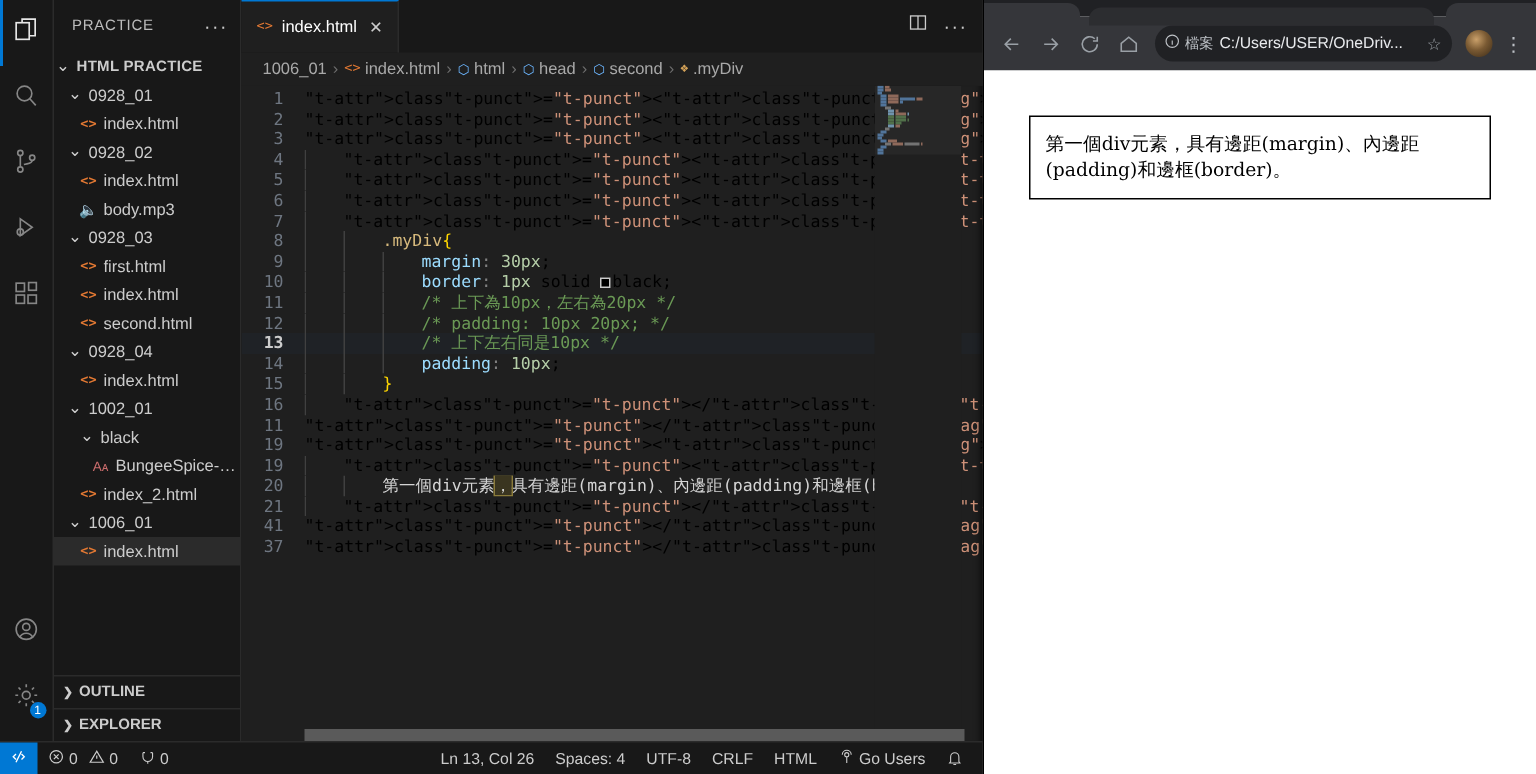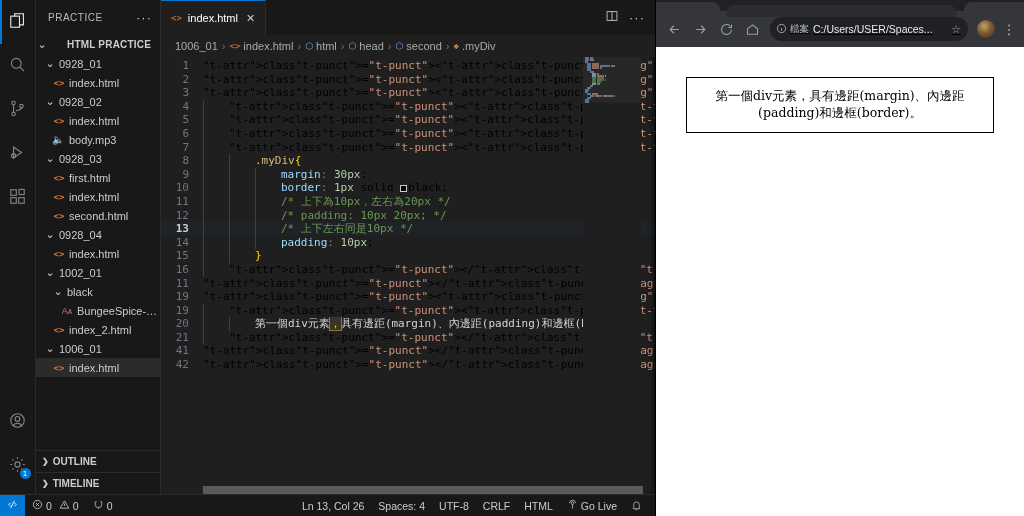--- a/index.html
+++ b/index.html
@@ -201,21 +201,21 @@
     height: 36px; background: #35363a; display: flex; align-items: center;
     padding: 0 6px; gap: 2px;
   }
   .ch-btn {
     width: 24px; height: 24px; display: flex; align-items: center; justify-content: center;
     color: #9aa0a6; border-radius: 12px; flex: none;
   }
   .omnibox {
     flex: 1; height: 24px; background: #202124; border-radius: 12px;
     display: flex; align-items: center; padding: 0 4px 0 6px; gap: 4px;
-    margin: 0 4px; min-width: 0; text-decoration: underline;
+    margin: 0 4px; min-width: 0;
   }
   .omni-chip {
     display: flex; align-items: center; gap: 3px;
     color: #bdc1c6; font-size: 9.5px; flex: none;
   }
   .omni-url {
     flex: 1; color: #e8eaed; font-size: 10.5px; white-space: nowrap;
     overflow: hidden; text-overflow: ellipsis; min-width: 0;
   }
   .omni-star { color: #9aa0a6; font-size: 11px; flex: none; padding: 0 3px; }
@@ -236,21 +236,21 @@
   .bm-divider { width: 1px; height: 14px; background: #5f6368; margin: 0 4px; }
   .bm-ico-office { width: 12px; height: 12px; background: #1a5fb4; color:#fff; font-size:7px; display:flex; align-items:center; justify-content:center; border-radius:2px; }
 
   .ch-page {
     flex: 1; background: #ffffff; overflow: hidden; position: relative;
   }
   .rendered-div {
     margin: 30px; padding: 10px;
     border: 1px solid #000; line-height: 1.35;
     font-family: "DejaVu Serif", "Liberation Serif", serif;
-    font-size: 12.5px; color: #000; text-align: center;
+    font-size: 12.5px; color: #000;
   }
 </style>
 </head>
 <body>
 
 <div id="root">
 
   <div id="vscode">
     <div id="vscode-body">
 
@@ -325,21 +325,21 @@
 
       <div class="sidebar">
         <div class="sidebar-title">
           <span>PRACTICE</span>
           <span class="dots">···</span>
         </div>
         <div class="tree" id="tree">
             <div class="row root">
               <span style="width: 0px; flex: 0 0 auto;"></span>
               <span class="chev" style="font-size: 11px; line-height: 7px;">⌄</span>
-              <span class="lbl" style="margin-left: 19px;">HTML PRACTICE</span>
+              <span class="lbl" style="margin-left: 3px;">HTML PRACTICE</span>
             </div>
             <div class="row">
               <span style="width: 8px; flex: 0 0 auto;"></span>
               <span class="chev" style="font-size: 11px; line-height: 7px;">⌄</span>
               <span class="lbl" style="margin-left: 3px;">0928_01</span>
             </div>
             <div class="row">
               <span style="width: 16px; flex: 0 0 auto;"></span>
               <span class="ficon html">&lt;&gt;</span>
               <span class="lbl" style="margin-left: 3px;">index.html</span>
@@ -420,21 +420,21 @@
               <span class="lbl" style="margin-left: 3px;">index.html</span>
             </div>
           </div>
         <div class="sidebar-foot">
           <div class="panel-head">
             <span class="chev">❯</span>
             <span>OUTLINE</span>
           </div>
           <div class="panel-head">
             <span class="chev">❯</span>
-            <span>TIMELINE</span>
+            <span>EXPLORER</span>
           </div>
         </div>
       </div>
 
       <div class="editor">
         <div class="tabs">
           <div class="tab">
             <span class="ficon">&lt;&gt;</span>
             <span>index.html</span>
             <span class="close">✕</span>
@@ -498,21 +498,21 @@
               <div class="cl cur"><span class="ln">13</span><span class="ctext"><span class="ind-guide" style="display:inline-block;width:26px;height:13.6px;vertical-align:top;"></span><span class="ind-guide" style="display:inline-block;width:26px;height:13.6px;vertical-align:top;"></span><span class="ind-guide" style="display:inline-block;width:26px;height:13.6px;vertical-align:top;"></span><span class="t-comment">/* 上下左右同是10px */</span></span></div>
               <div class="cl"><span class="ln">14</span><span class="ctext"><span class="ind-guide" style="display:inline-block;width:26px;height:13.6px;vertical-align:top;"></span><span class="ind-guide" style="display:inline-block;width:26px;height:13.6px;vertical-align:top;"></span><span class="ind-guide" style="display:inline-block;width:26px;height:13.6px;vertical-align:top;"></span><span class="t-prop">padding</span><span class="t-punct">: </span><span class="t-val"></span><span class="t-num">10px</span>;</span></div>
               <div class="cl"><span class="ln">15</span><span class="ctext"><span class="ind-guide" style="display:inline-block;width:26px;height:13.6px;vertical-align:top;"></span><span class="ind-guide" style="display:inline-block;width:26px;height:13.6px;vertical-align:top;"></span><span class="t-brace">}</span></span></div>
               <div class="cl"><span class="ln">16</span><span class="ctext"><span class="ind-guide" style="display:inline-block;width:26px;height:13.6px;vertical-align:top;"></span><span <span="" class="&lt;span">"t-attr"</span>&gt;class<span class="&lt;span">"t-punct"</span>&gt;=<span class="t-str">"t-punct"</span>&gt;&lt;/<span <span="" class="&lt;span">"t-attr"</span>&gt;class<span class="&lt;span">"t-punct"</span>&gt;=<span class="t-str">"t-tag"</span>&gt;style&gt;class&gt;=&gt;&gt;</span></div>
               <div class="cl"><span class="ln">11</span><span class="ctext"><span <span="" class="&lt;span">"t-attr"</span>&gt;class<span class="&lt;span">"t-punct"</span>&gt;=<span class="t-str">"t-punct"</span>&gt;&lt;/<span <span="" class="&lt;span">"t-attr"</span>&gt;class<span class="&lt;span">"t-punct"</span>&gt;=<span class="t-str">"t-tag"</span>&gt;head&gt;class&gt;=&gt;&gt;</span></div>
               <div class="cl"><span class="ln">19</span><span class="ctext"><span <span="" class="&lt;span">"t-attr"</span>&gt;class<span class="&lt;span">"t-punct"</span>&gt;=<span class="t-str">"t-punct"</span>&gt;&lt;<span <span="" class="&lt;span">"t-attr"</span>&gt;class<span class="&lt;span">"t-punct"</span>&gt;=<span class="t-str">"t-tag"</span>&gt;body&gt;class&gt;=&gt;&gt;</span></div>
               <div class="cl"><span class="ln">19</span><span class="ctext"><span class="ind-guide" style="display:inline-block;width:26px;height:13.6px;vertical-align:top;"></span><span <span="" class="&lt;span">"t-attr"</span>&gt;class<span class="&lt;span">"t-punct"</span>&gt;=<span class="t-str">"t-punct"</span>&gt;&lt;<span <span="" class="&lt;span">"t-attr"</span>&gt;class<span class="&lt;span">"t-punct"</span>&gt;=<span class="t-str">"t-tag"</span>&gt;div &gt;class&gt;=&gt;class&gt;=&gt;&gt;</span></div>
               <div class="cl"><span class="ln">20</span><span class="ctext"><span class="ind-guide" style="display:inline-block;width:26px;height:13.6px;vertical-align:top;"></span><span class="ind-guide" style="display:inline-block;width:26px;height:13.6px;vertical-align:top;"></span><span class="t-txt">第一個div元素<span class="bracket-hl">，</span>具有邊距(margin)、內邊距(padding)和邊框(border)。</span></span></div>
               <div class="cl"><span class="ln">21</span><span class="ctext"><span class="ind-guide" style="display:inline-block;width:26px;height:13.6px;vertical-align:top;"></span><span <span="" class="&lt;span">"t-attr"</span>&gt;class<span class="&lt;span">"t-punct"</span>&gt;=<span class="t-str">"t-punct"</span>&gt;&lt;/<span <span="" class="&lt;span">"t-attr"</span>&gt;class<span class="&lt;span">"t-punct"</span>&gt;=<span class="t-str">"t-tag"</span>&gt;div&gt;class&gt;=&gt;&gt;</span></div>
               <div class="cl"><span class="ln">41</span><span class="ctext"><span <span="" class="&lt;span">"t-attr"</span>&gt;class<span class="&lt;span">"t-punct"</span>&gt;=<span class="t-str">"t-punct"</span>&gt;&lt;/<span <span="" class="&lt;span">"t-attr"</span>&gt;class<span class="&lt;span">"t-punct"</span>&gt;=<span class="t-str">"t-tag"</span>&gt;body&gt;class&gt;=&gt;&gt;</span></div>
-              <div class="cl"><span class="ln">42</span><span class="ctext"><span <span="" class="&lt;span">"t-attr"</span>&gt;class<span class="&lt;span">"t-punct"</span>&gt;=<span class="t-str">"t-punct"</span>&gt;&lt;/<span <span="" class="&lt;span">"t-attr"</span>&gt;class<span class="&lt;span">"t-punct"</span>&gt;=<span class="t-str">"t-tag"</span>&gt;html&gt;class&gt;=&gt;&gt;</span></div>
+              <div class="cl"><span class="ln">37</span><span class="ctext"><span <span="" class="&lt;span">"t-attr"</span>&gt;class<span class="&lt;span">"t-punct"</span>&gt;=<span class="t-str">"t-punct"</span>&gt;&lt;/<span <span="" class="&lt;span">"t-attr"</span>&gt;class<span class="&lt;span">"t-punct"</span>&gt;=<span class="t-str">"t-tag"</span>&gt;html&gt;class&gt;=&gt;&gt;</span></div>
             </div>
 
           <div class="minimap">
             <div class="mm-slider"></div>
             <div id="minimap-rows">
                 <div class="mm-row" style="padding-left: 2px;">
                   <span class="mm-seg" style="width: 4px; background: rgb(74, 111, 150);"></span>
                   <span class="mm-seg" style="width: 3.25px; background: rgb(138, 99, 84);"></span>
                 </div>
                 <div class="mm-row" style="padding-left: 2px;">
@@ -655,21 +655,21 @@
         <div class="sb-item">CRLF</div>
         <div class="sb-item">HTML</div>
         <div class="sb-item">
           <span>
             <svg width="11" height="11" viewBox="0 0 24 24" fill="none" stroke="#cccccc" stroke-width="1.6">
               <circle cx="12" cy="9" r="3"></circle>
                 <path d="M12 12v9"></path>
                 <path d="M5.5 9a6.5 6.5 0 0113 0"></path>
             </svg>
           </span>
-          <span>Go Live</span>
+          <span>Go Users</span>
         </div>
         <div class="sb-item">
           <svg width="11" height="11" viewBox="0 0 24 24" fill="none" stroke="#cccccc" stroke-width="1.6">
             <path d="M6 17V10a6 6 0 1112 0v7l1.5 2h-15z"></path>
               <path d="M10 21h4"></path>
           </svg>
         </div>
       </div>
     </div>
   </div>
@@ -706,21 +706,21 @@
       <div class="omnibox">
         <span class="omni-chip">
           <span>
             <svg width="11" height="11" viewBox="0 0 24 24" fill="none" stroke="currentColor" stroke-width="1.7">
                 <circle cx="12" cy="12" r="9"></circle>
                 <path d="M12 11v6M12 7.5v.01"></path>
               </svg>
           </span>
           <span>檔案</span>
         </span>
-        <span class="omni-url">C:/Users/USER/Spaces...</span>
+        <span class="omni-url">C:/Users/USER/OneDriv...</span>
         <span class="omni-star">☆</span>
       </div>
       <div class="ch-btn">
         <span class="avatar-img"></span>
       </div>
       <div class="ch-menu">⋮</div>
     </div>
 
 
     <div class="ch-page">

